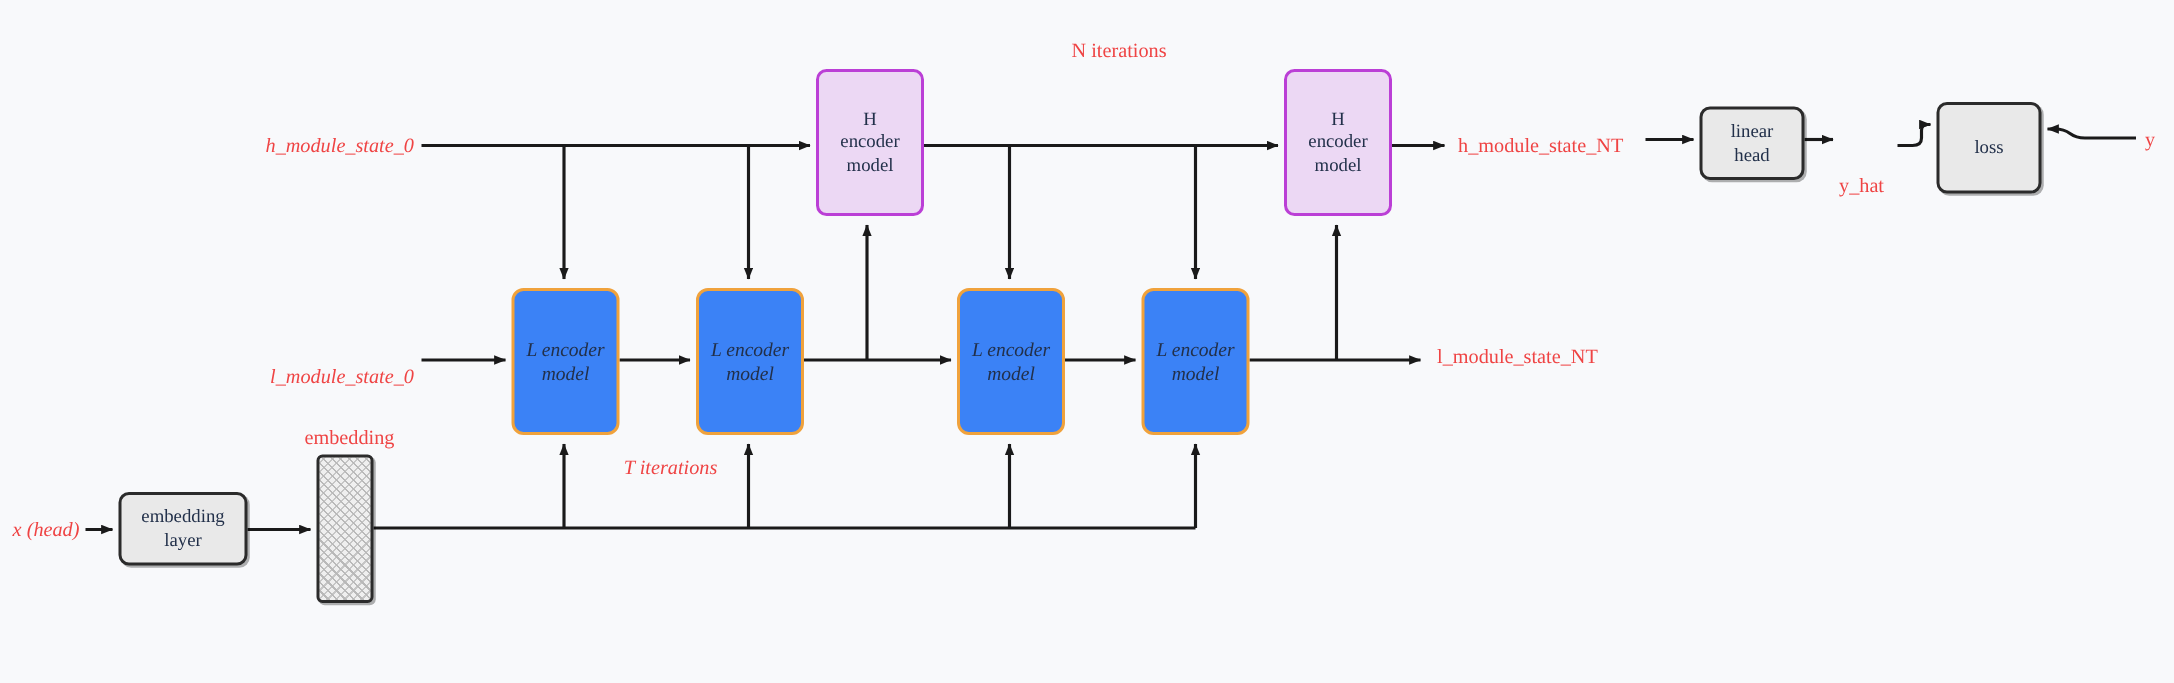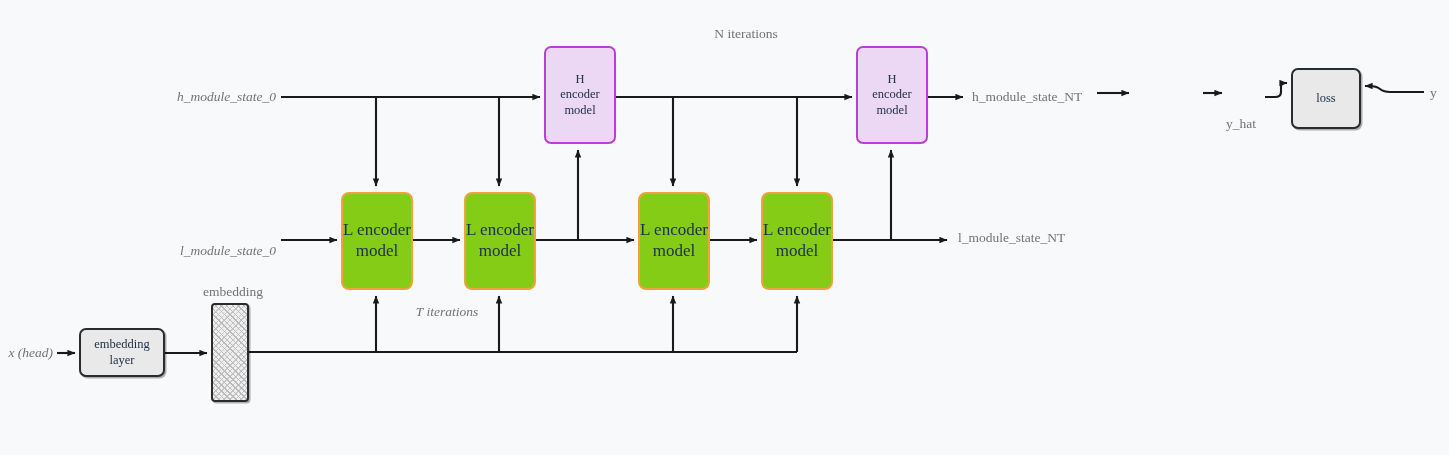--- a/index.html
+++ b/index.html
@@ -21,45 +21,46 @@
     color:#22304a;
     white-space:pre-line;
   }
   .node.hbox{
     background:#ecd8f4;
     border:2.5px solid #bb3fd6;
     border-radius:7px;
     font-size:12.5px;
   }
   .node.lbox{
-    background:#84cc16;
+    background:#3b82f6;
     border:2.2px solid #f0a23c;
     border-radius:8px;
-    font-size:17px;
+    font-size:13px;
+    font-style:italic;
   }
   .node.greybox{
     background:#e9e9e9;
     border:2.2px solid #2b2b2b;
     border-radius:7px;
     font-size:12.5px;
     box-shadow:1.5px 1.5px 0 rgba(0,0,0,.30);
   }
   .node.hatchbox{
     border:2.6px solid #2b2b2b;
     border-radius:4px;
     box-shadow:1.5px 1.5px 0 rgba(0,0,0,.30);
     background-color:#efefef;
     background-image:
       repeating-linear-gradient(45deg,#b9b9b9 0 1px,rgba(0,0,0,0) 1px 4px),
       repeating-linear-gradient(-45deg,#c6c6c6 0 1px,rgba(0,0,0,0) 1px 4px);
   }
 
   .lbl{
     position:absolute;
-    color:#737373;
+    color:#ef4444;
     font-size:13.5px;
     white-space:nowrap;
   }
   .lbl.center{transform:translateX(-50%);}
   .lbl.right{transform:translateX(-100%);font-style:italic;}
 </style>
 </head>
 <body>
 
 <div id="diagram">
@@ -131,16 +132,18 @@
   <div class="node lbox" style="left: 638px; top: 192px; width: 72px; height: 98px;">L encoder
 model</div>
   <div class="node lbox" style="left: 761px; top: 192px; width: 72px; height: 98px;">L encoder
 model</div>
 
   <div class="node greybox" style="left: 79px; top: 328px; width: 86px; height: 49px;">embedding
 layer</div>
 
   <div class="node hatchbox" style="left: 211px; top: 303px; width: 38px; height: 99px;"></div>
 
+  <div class="node greybox" style="left: 1133px; top: 71px; width: 70px; height: 49px;">linear
+head</div>
 
   <div class="node greybox" style="left: 1291px; top: 68px; width: 70px; height: 61px;">loss</div>
 
 </div>
 
 </body></html>

